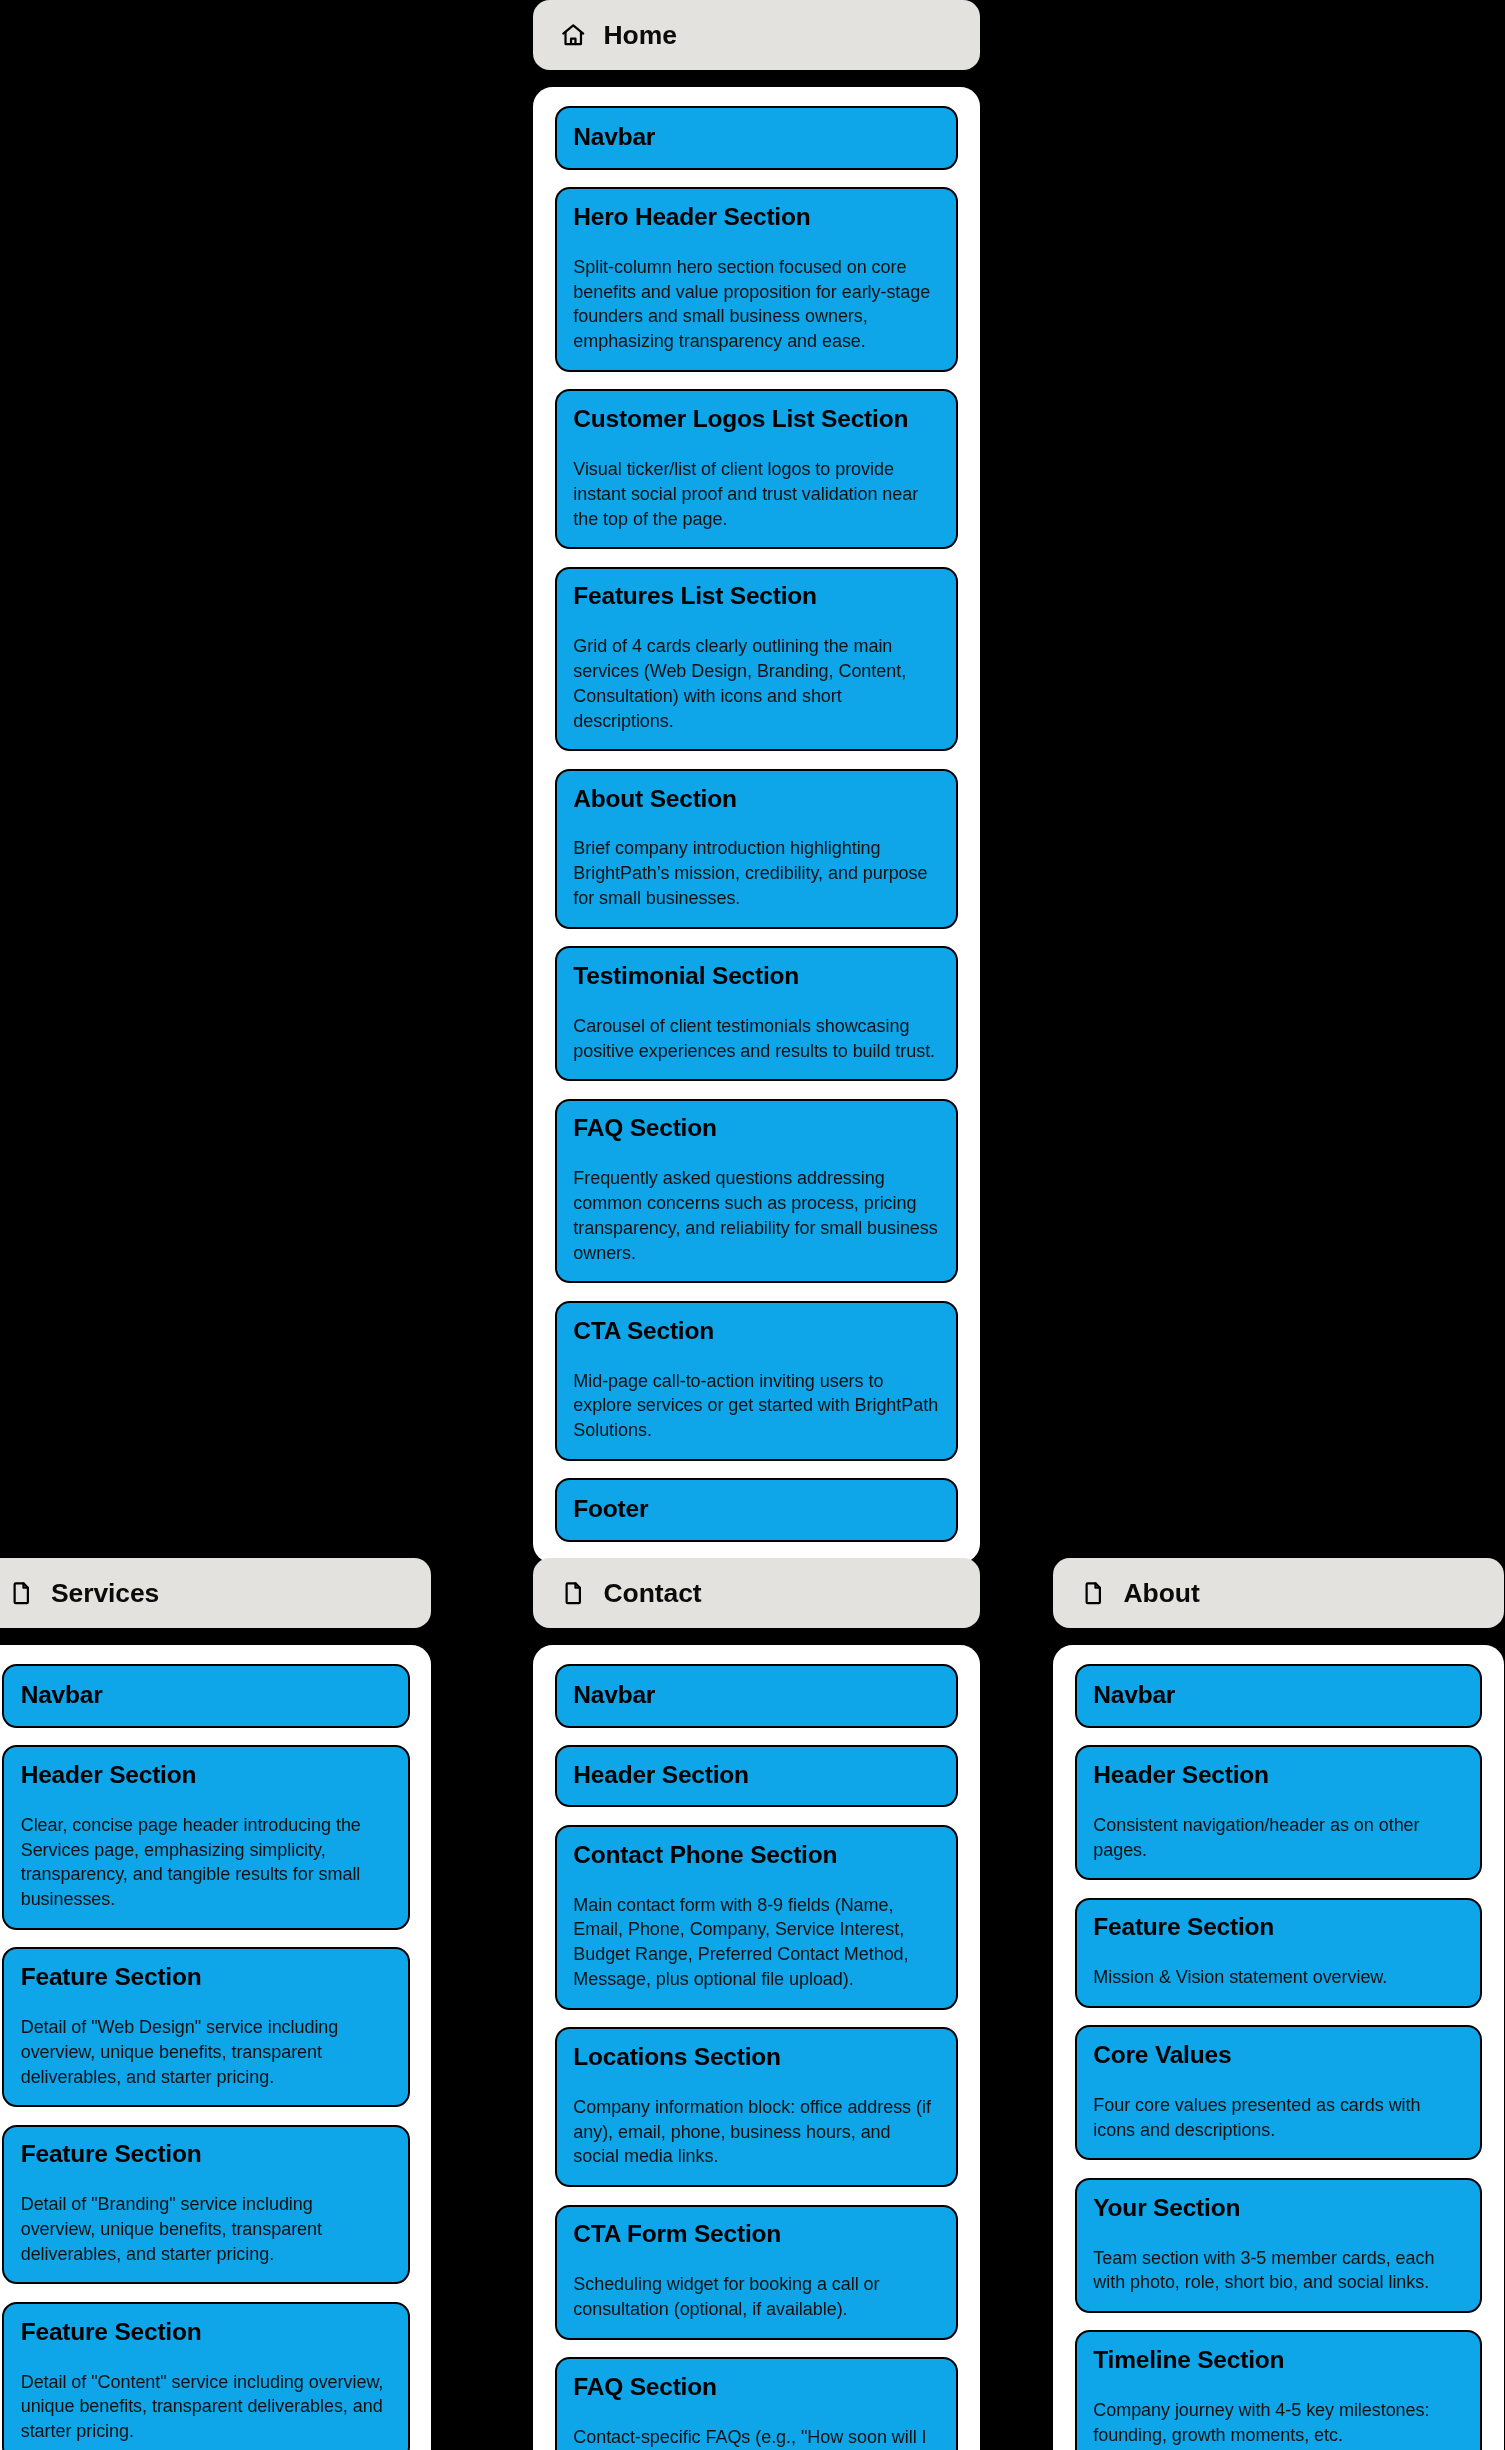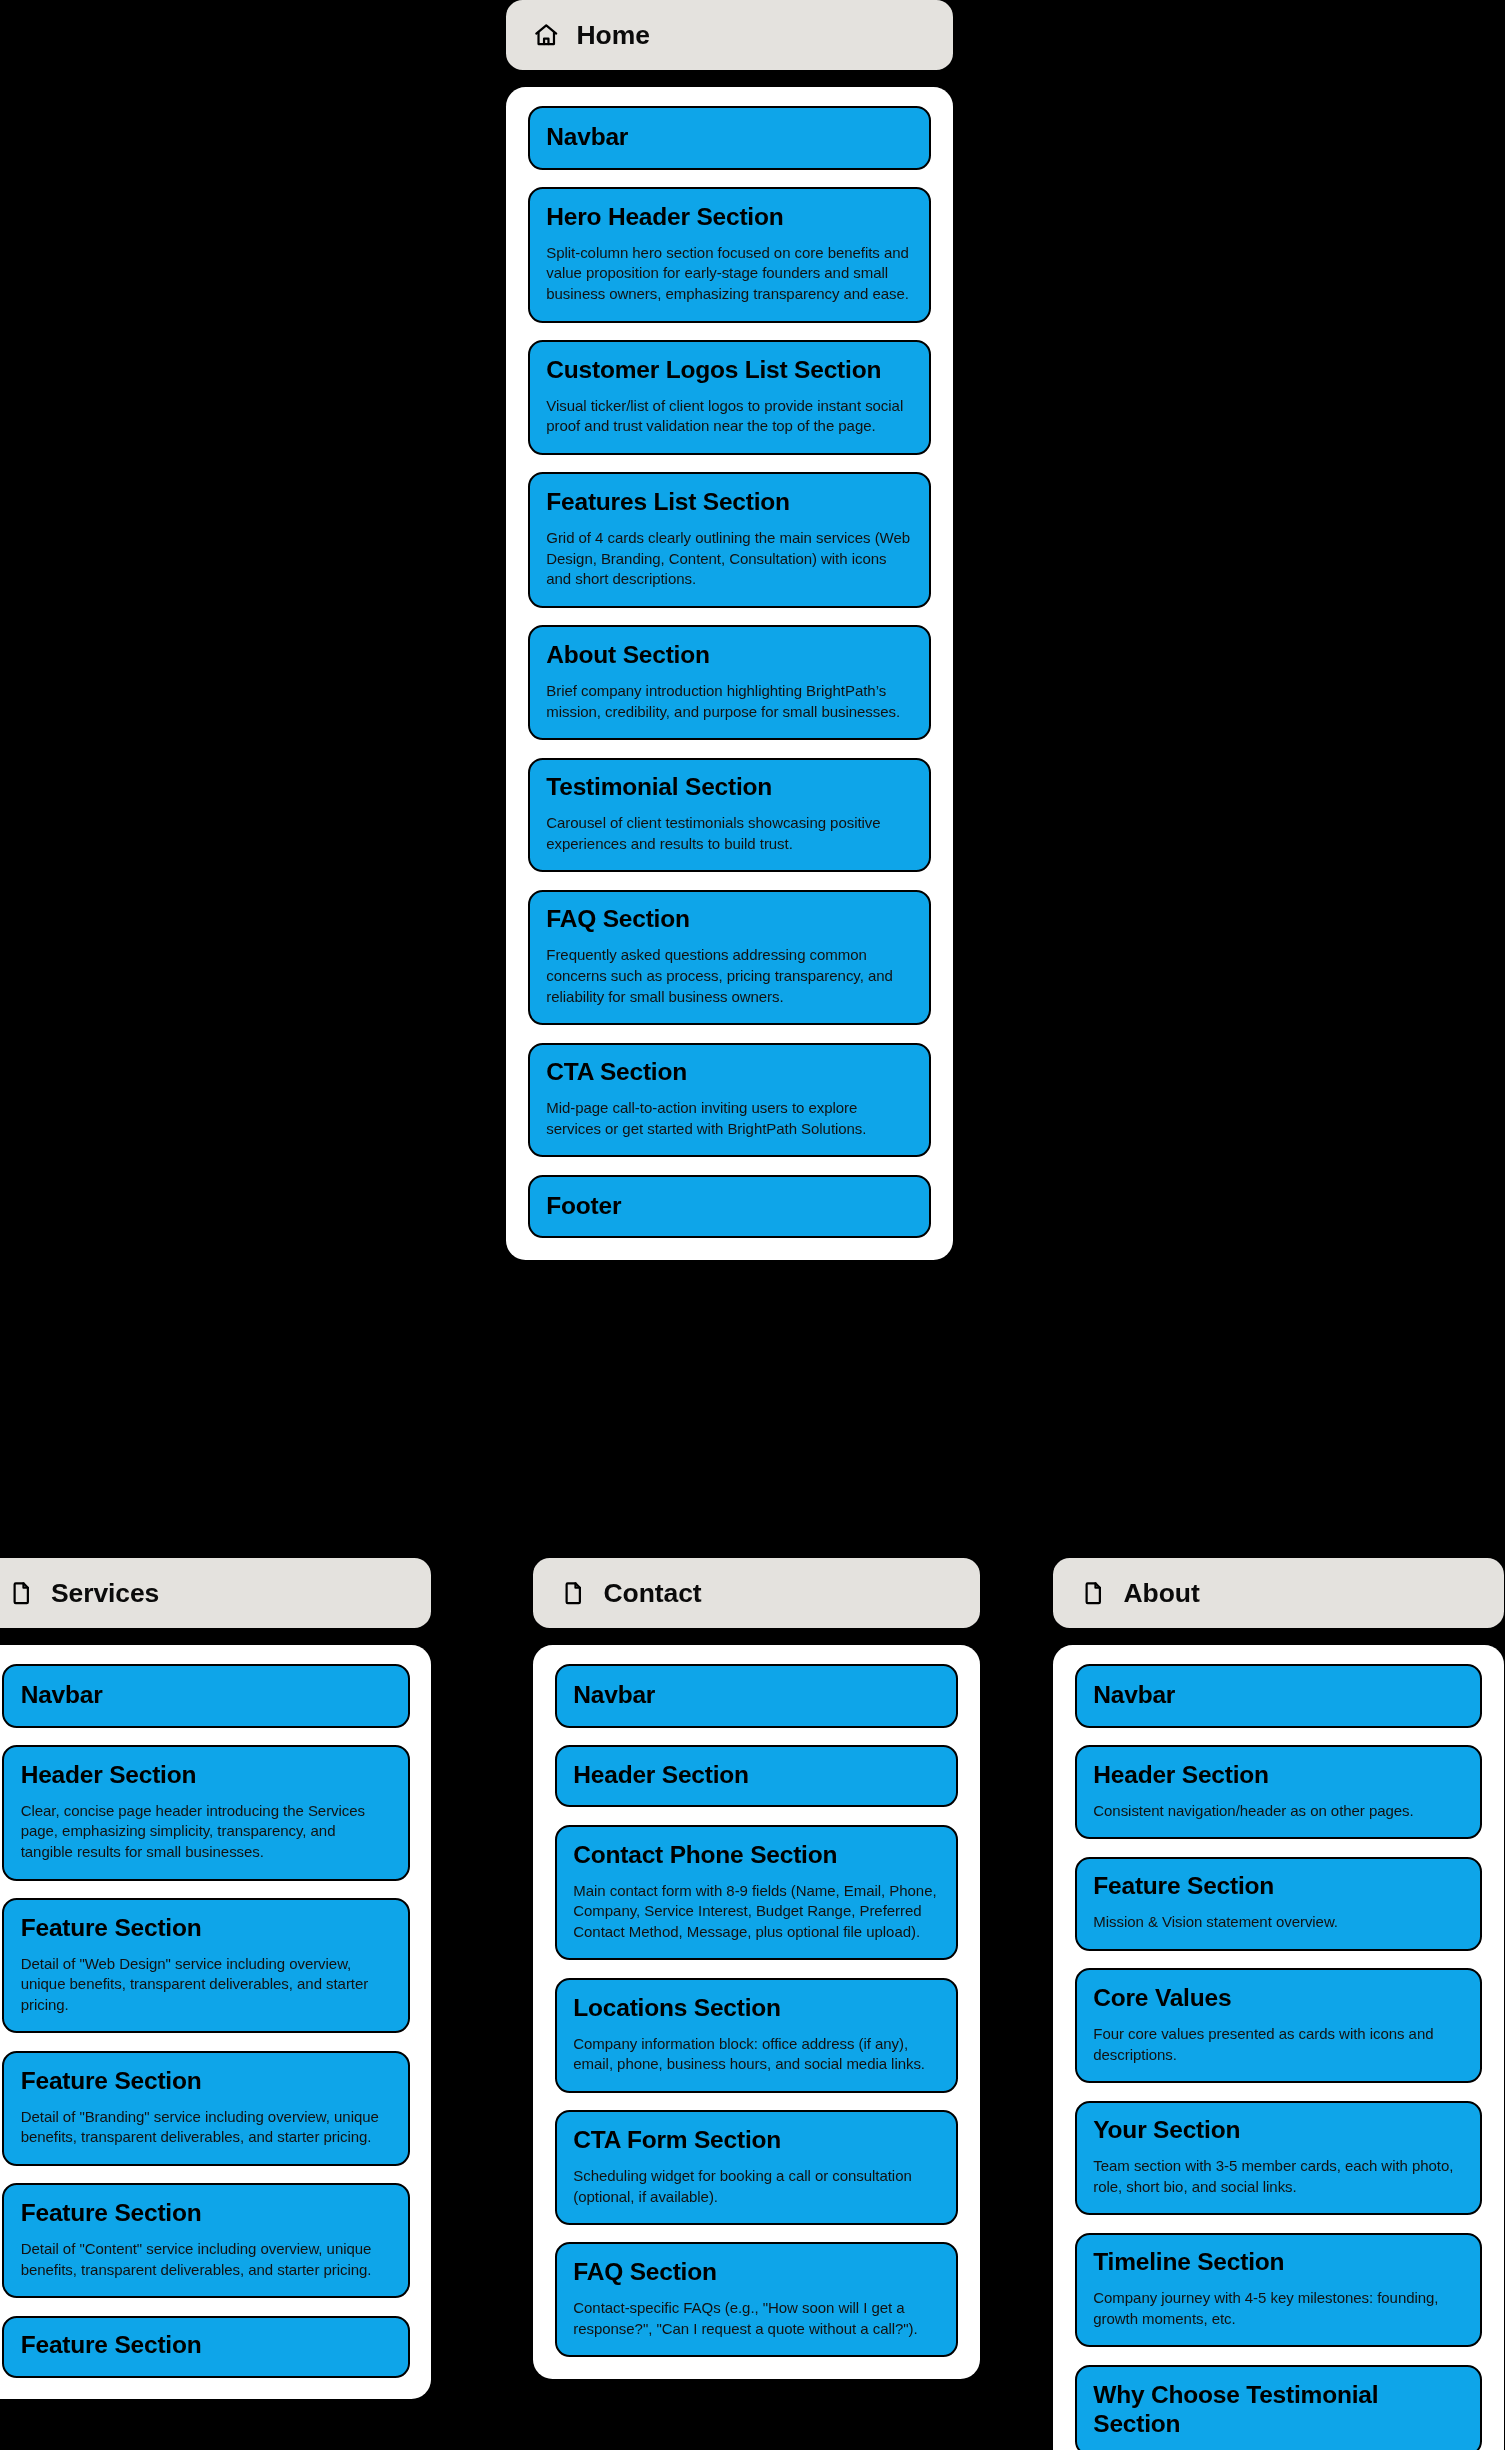--- a/index.html
+++ b/index.html
@@ -71,30 +71,30 @@
   }
   .card.simple { padding: 14.7px 16.7px 15.7px 16.7px; }
   .card-title {
     font-size: 24.5px;
     font-weight: 700;
     color: #000000;
     line-height: 1.18;
     letter-spacing: -0.2px;
   }
   .card-desc {
-    font-size: 15px;
+    font-size: 18px;
     font-weight: 400;
     color: #111111;
     line-height: 1.38;
-    margin-top: 11px;
+    margin-top: 23px;
     letter-spacing: -0.05px;
   }
 
   
-  #col-home     { left: 506px; top: 0px;    width: 447px; }
+  #col-home     { left: 533px; top: 0px;    width: 447px; }
   #col-services { left: -19.6px;  top: 1558px; width: 451px; }
   #col-contact  { left: 533px; top: 1558px; width: 447px; }
   #col-about    { left: 1053px; top: 1558px; width: 451px; }
 </style>
 </head>
 <body>
 
 <div class="canvas">
   <div class="column" id="col-home">
       <div class="tab-pill">

